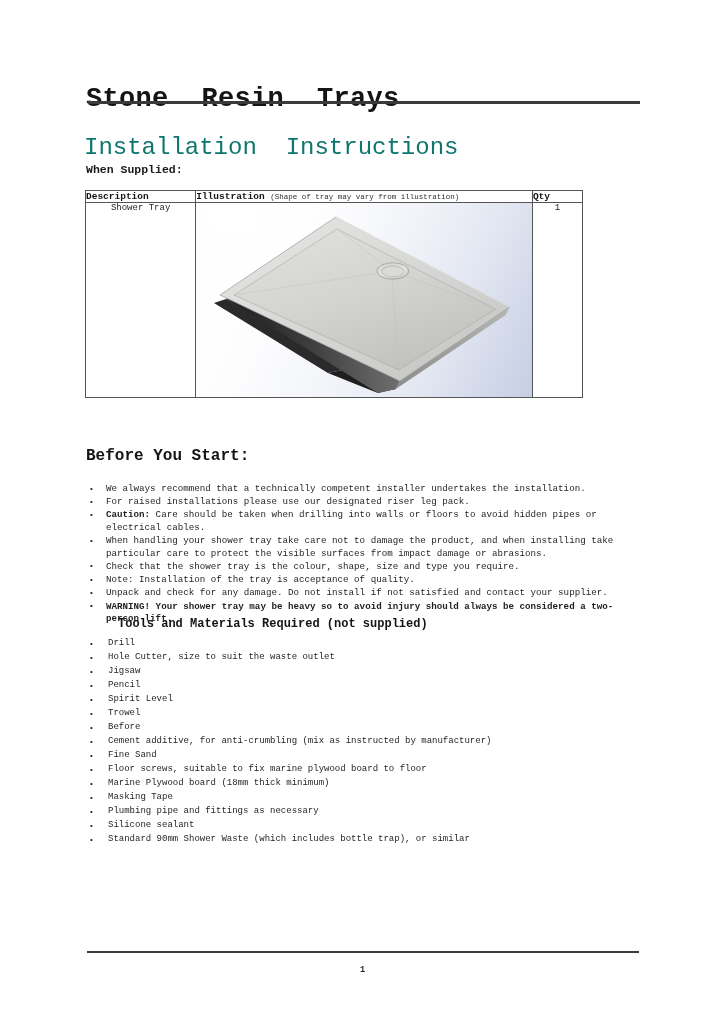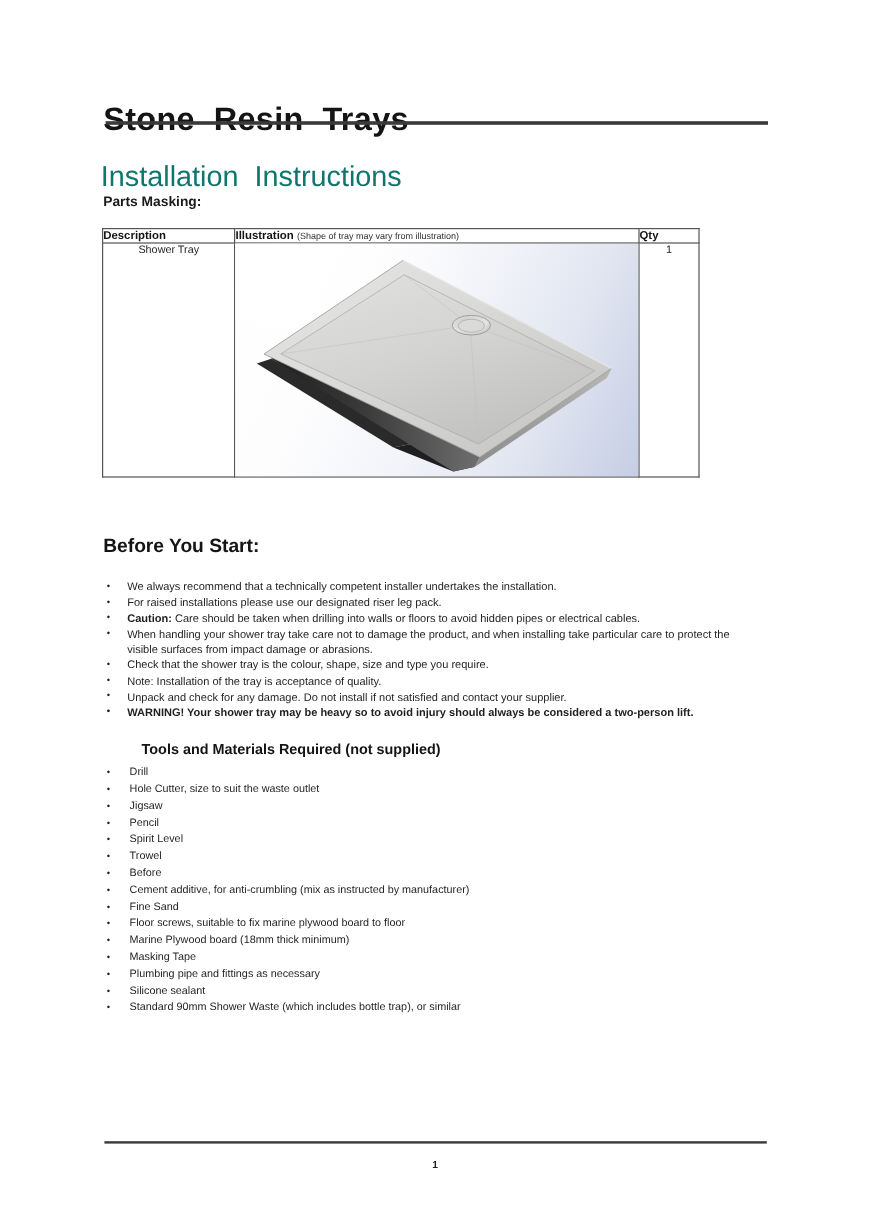--- a/index.html
+++ b/index.html
@@ -15,20 +15,21 @@
     color: #1a1a1a;
     overflow: hidden;
   }
 
   .page {
     position: absolute;
     left: 0; top: 0;
     width: 725px;
     height: 740px;
     background: #fff;
+    font-family: Liberation Mono, monospace;
   }
 
   
   .title {
     position: absolute;
     left: 86px;
     top: 68px;
     font-size: 27px;
     font-weight: bold;
     letter-spacing: 0.3px;
@@ -207,21 +208,21 @@
 </style>
 </head>
 <body>
 
 <div class="page">
 
   <h1 class="title">Stone  Resin  Trays</h1>
   <div class="title-rule"></div>
   <h2 class="subtitle">Installation  Instructions</h2>
 
-  <div class="h-parts">Parts Masking:</div>
+  <div class="h-parts">When Supplied:</div>
 
   <table class="parts-table">
     <colgroup>
       <col class="col-desc">
         <col class="col-illus">
         <col class="col-qty">
     </colgroup>
     <thead>
       <tr>
         <th class="thead-cell">Description</th>

